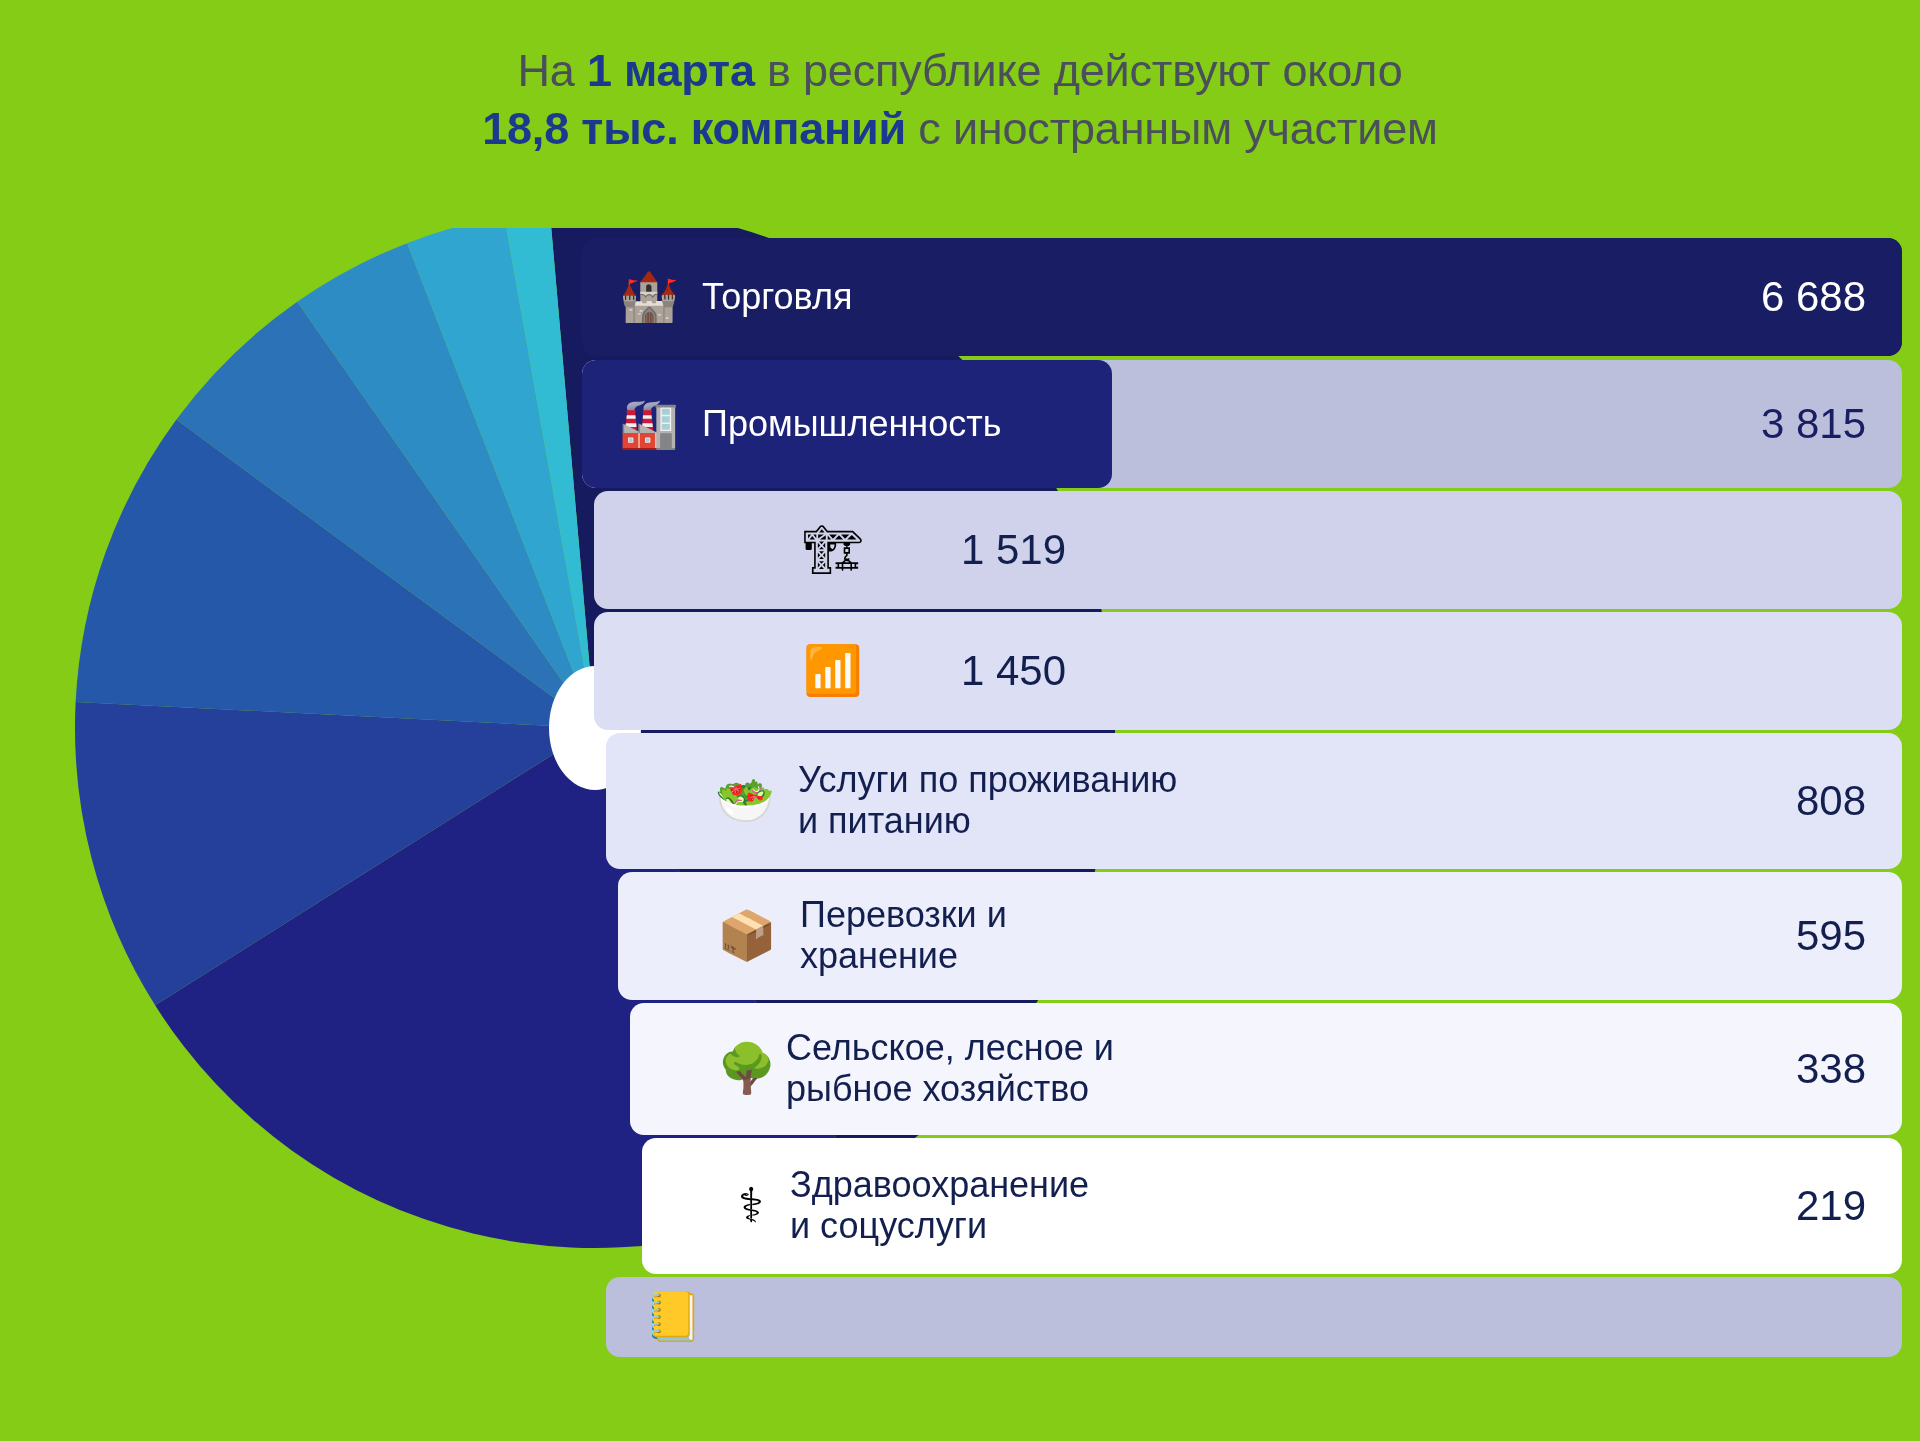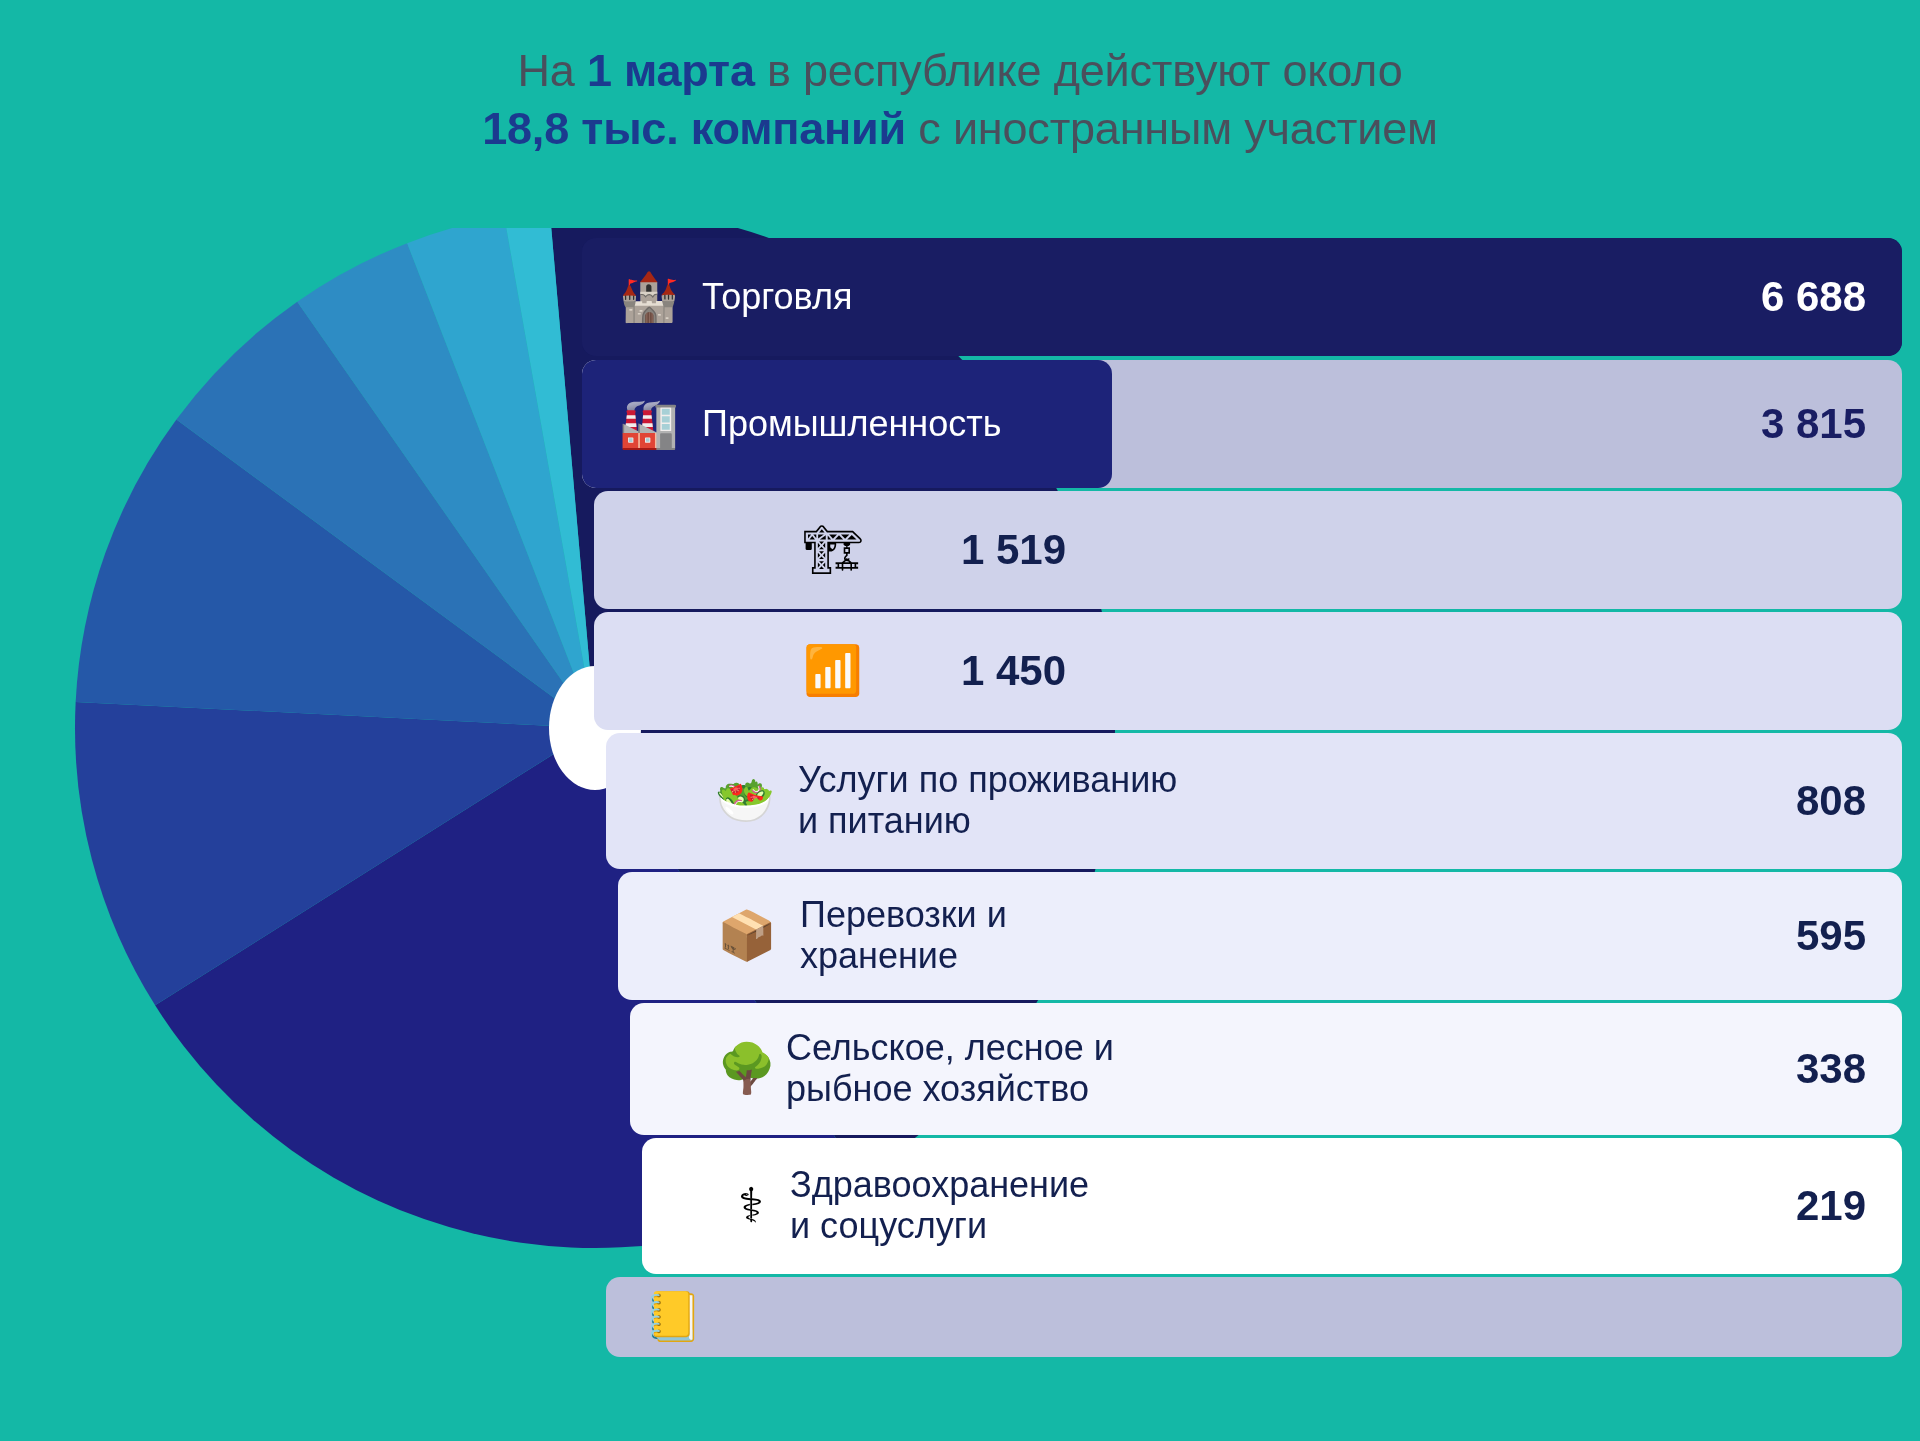--- a/index.html
+++ b/index.html
@@ -2,21 +2,21 @@
 <html><head>
 <meta charset="utf-8">
 <style>
   * { box-sizing: border-box; margin: 0; padding: 0; }
   html, body {
     width: 1920px; height: 1441px;
     background: #f4f4f7;
     font-family: "Liberation Sans", sans-serif;
     overflow: hidden;
   }
-  #stage { position: relative; width: 1920px; height: 1441px; background: #14b8a6; }
+  #stage { position: relative; width: 1920px; height: 1441px; background: #84cc16; }
 
   
   #title-block {
     position: absolute; left: 0; top: 42px; width: 1920px;
     text-align: center; line-height: 1.28;
   }
   #title-block .tline { font-size: 45px; letter-spacing: -0.2px; color: #4a4f5c; }
   #title-block .tline .hl { color: #1b3a8f; font-weight: 700; }
 
   
@@ -44,21 +44,21 @@
     font-size: 48px; line-height: 1;
   }
   .row .label {
     flex: 1 1 auto;
     font-size: 36px; line-height: 1.13;
     white-space: pre-line;
     padding-right: 24px;
   }
   .row .value {
     flex: 0 0 auto;
-    font-size: 42px; font-weight: 700;
+    font-size: 42px; font-weight: 400;
     text-align: right; width: 230px; padding-right: 36px;
     white-space: nowrap;
   }
 
   
   .row.r0 { }
 </style>
 </head>
 <body>
 

